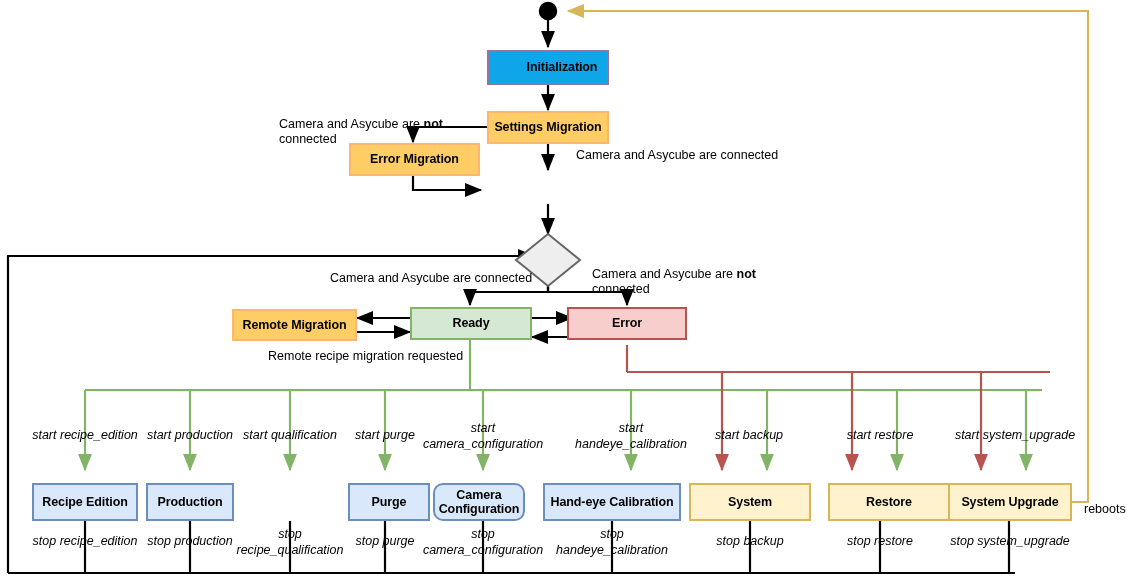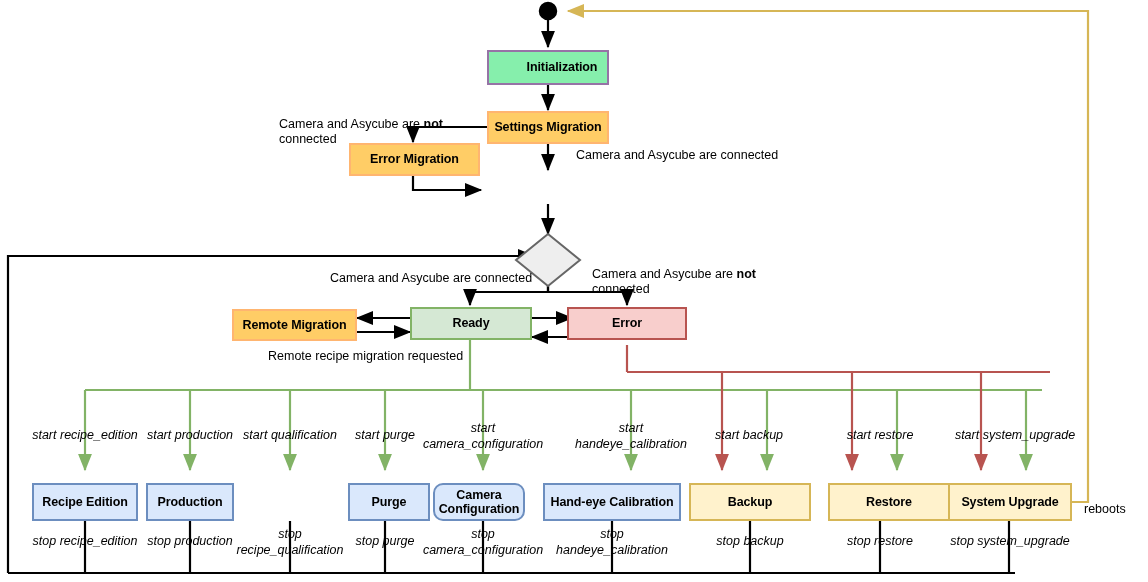--- a/index.html
+++ b/index.html
@@ -31,21 +31,21 @@
     display: flex;
     align-items: center;
     justify-content: center;
     text-align: center;
     font-weight: bold;
     font-size: 12.5px;
     color: #000000;
     line-height: 1.15;
     letter-spacing: -0.1px;
   }
-  .n-purple { background: #86efac; border: 2px solid #9673a6; padding-left: 28px; }
+  .n-purple { background: #0ea5e9; border: 2px solid #9673a6; padding-left: 28px; }
   .n-orange { background: #ffcd66; border: 2px solid #ffb570; text-align: center; }
   .n-green  { background: #d5e8d4; border: 2px solid #82b366; }
   .n-red    { background: #f8cecc; border: 2px solid #b85450; }
   .n-blue   { background: #dae8fc; border: 2px solid #6c8ebf; }
   .n-yellow { background: #fff2cc; border: 2px solid #d6b656; }
 
   .lbl {
     position: absolute;
     font-size: 12.5px;
     color: #000000;
@@ -190,21 +190,21 @@
   <div class="node n-blue" style="left:433px; top:483px; width:92px; height:38px;border-radius:10px;">
     <span>Camera
 Configuration</span>
   </div>
 
   <div class="node n-blue" style="left:543px; top:483px; width:138px; height:38px;">
     <span>Hand-eye Calibration</span>
   </div>
 
   <div class="node n-yellow" style="left:689px; top:483px; width:122px; height:38px;">
-    <span>Backup</span>
+    <span>System</span>
   </div>
 
   <div class="node n-yellow" style="left:819px; top:483px; width:122px; height:38px;margin-left:9px;">
     <span>Restore</span>
   </div>
 
   <div class="node n-yellow" style="left:948px; top:483px; width:124px; height:38px;">
     <span>System Upgrade</span>
   </div>
 

